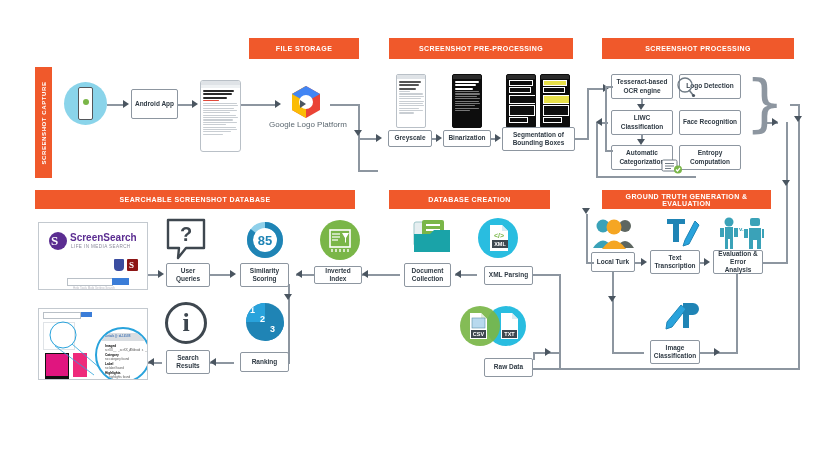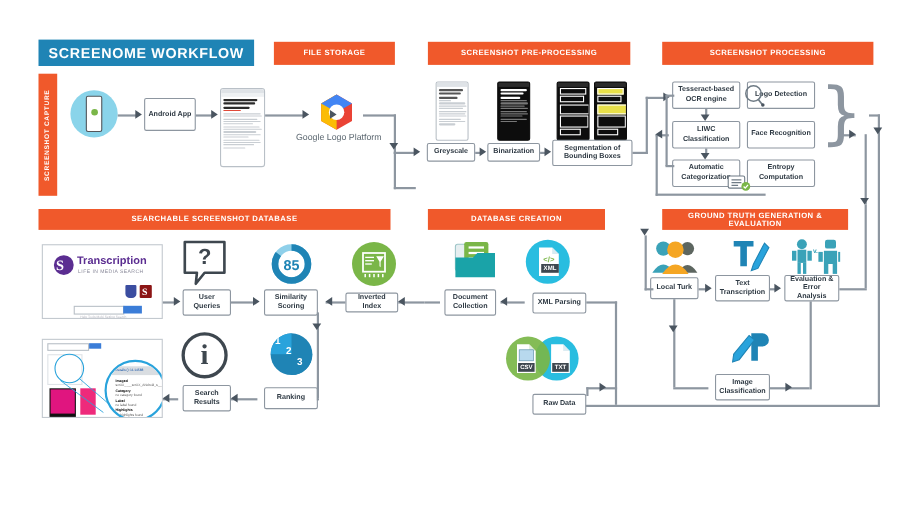--- a/index.html
+++ b/index.html
@@ -51,21 +51,20 @@
   .circ{border-radius:50%;}
   .brace{position:absolute;font-size:62px;color:#8d96a0;font-family:"DejaVu Sans",sans-serif;line-height:1;}
 
   .lbl{position:absolute;font-weight:bold;color:#5b6770;}
 </style>
 </head>
 <body>
 
 <div id="canvas">
 
-  <div class="banner title" style="left:35px;top:36px;width:196px;height:24px;">SCREENOME WORKFLOW</div>
 
   <div class="banner" style="left:249px;top:38px;width:110px;height:21px;">FILE STORAGE</div>
 
   <div class="banner" style="left:389px;top:38px;width:184px;height:21px;">SCREENSHOT PRE-PROCESSING</div>
 
   <div class="banner" style="left:602px;top:38px;width:192px;height:21px;">SCREENSHOT PROCESSING</div>
 
   <div class="vbanner" style="left:35px;top:67px;width:17px;height:111px;">
     <span>SCREENSHOT CAPTURE</span>
   </div>
@@ -247,21 +246,21 @@
   <div class="ln lnh" style="left:360px;top:104px;width:440px;opacity:0;"></div>
   <div class="ln lnv" style="left:798px;top:104px;height:266px;"></div>
   <div class="ln lnh" style="left:790px;top:104px;width:10px;"></div>
   <div class="arw d" style="left:794px;top:116px;"></div>
   <div class="ln lnh" style="left:505px;top:368px;width:295px;"></div>
   <div class="arw l" style="left:505px;top:364px;"></div>
 
   <div class="mock" style="left:38px;top:222px;width:110px;height:68px;">
     <div style="position:absolute;left:10px;top:9px;width:18px;height:18px;border-radius:50%;background:#5b2d91;"></div>
     <div style="position:absolute;left:12px;top:11px;color:#fff;font-family:'Liberation Serif',serif;font-size:13px;font-weight:bold;line-height:14px;">S</div>
-    <div style="position:absolute;left:31px;top:9px;font-size:10px;font-weight:bold;color:#5b2d91;">Transcription</div>
+    <div style="position:absolute;left:31px;top:9px;font-size:10px;font-weight:bold;color:#5b2d91;">ScreenSearch</div>
     <div style="position:absolute;left:32px;top:21px;font-size:4.6px;letter-spacing:.4px;color:#8a8a9a;">LIFE IN MEDIA SEARCH</div>
     <div style="position:absolute;left:75px;top:36px;width:10px;height:12px;background:#3b4da0;border-radius:1px 1px 4px 4px;"></div>
     <div style="position:absolute;left:88px;top:36px;width:11px;height:12px;background:#8c1515;border-radius:1px;"></div>
     <div style="position:absolute;left:90px;top:37px;color:#fff;font-family:'Liberation Serif',serif;font-size:9px;font-weight:bold;line-height:10px;">S</div>
     <div style="position:absolute;left:28px;top:55px;width:44px;height:6px;border:1px solid #b9c0c7;background:#fff;"></div>
     <div style="position:absolute;left:73px;top:55px;width:17px;height:7px;background:#3b7dd8;"></div>
     <div style="position:absolute;left:34px;top:63px;font-size:3px;color:#b9b9c2;">Help Tools Mobi Setting Search</div>
   </div>
 
   <div class="mock" style="left:38px;top:308px;width:110px;height:72px;">

